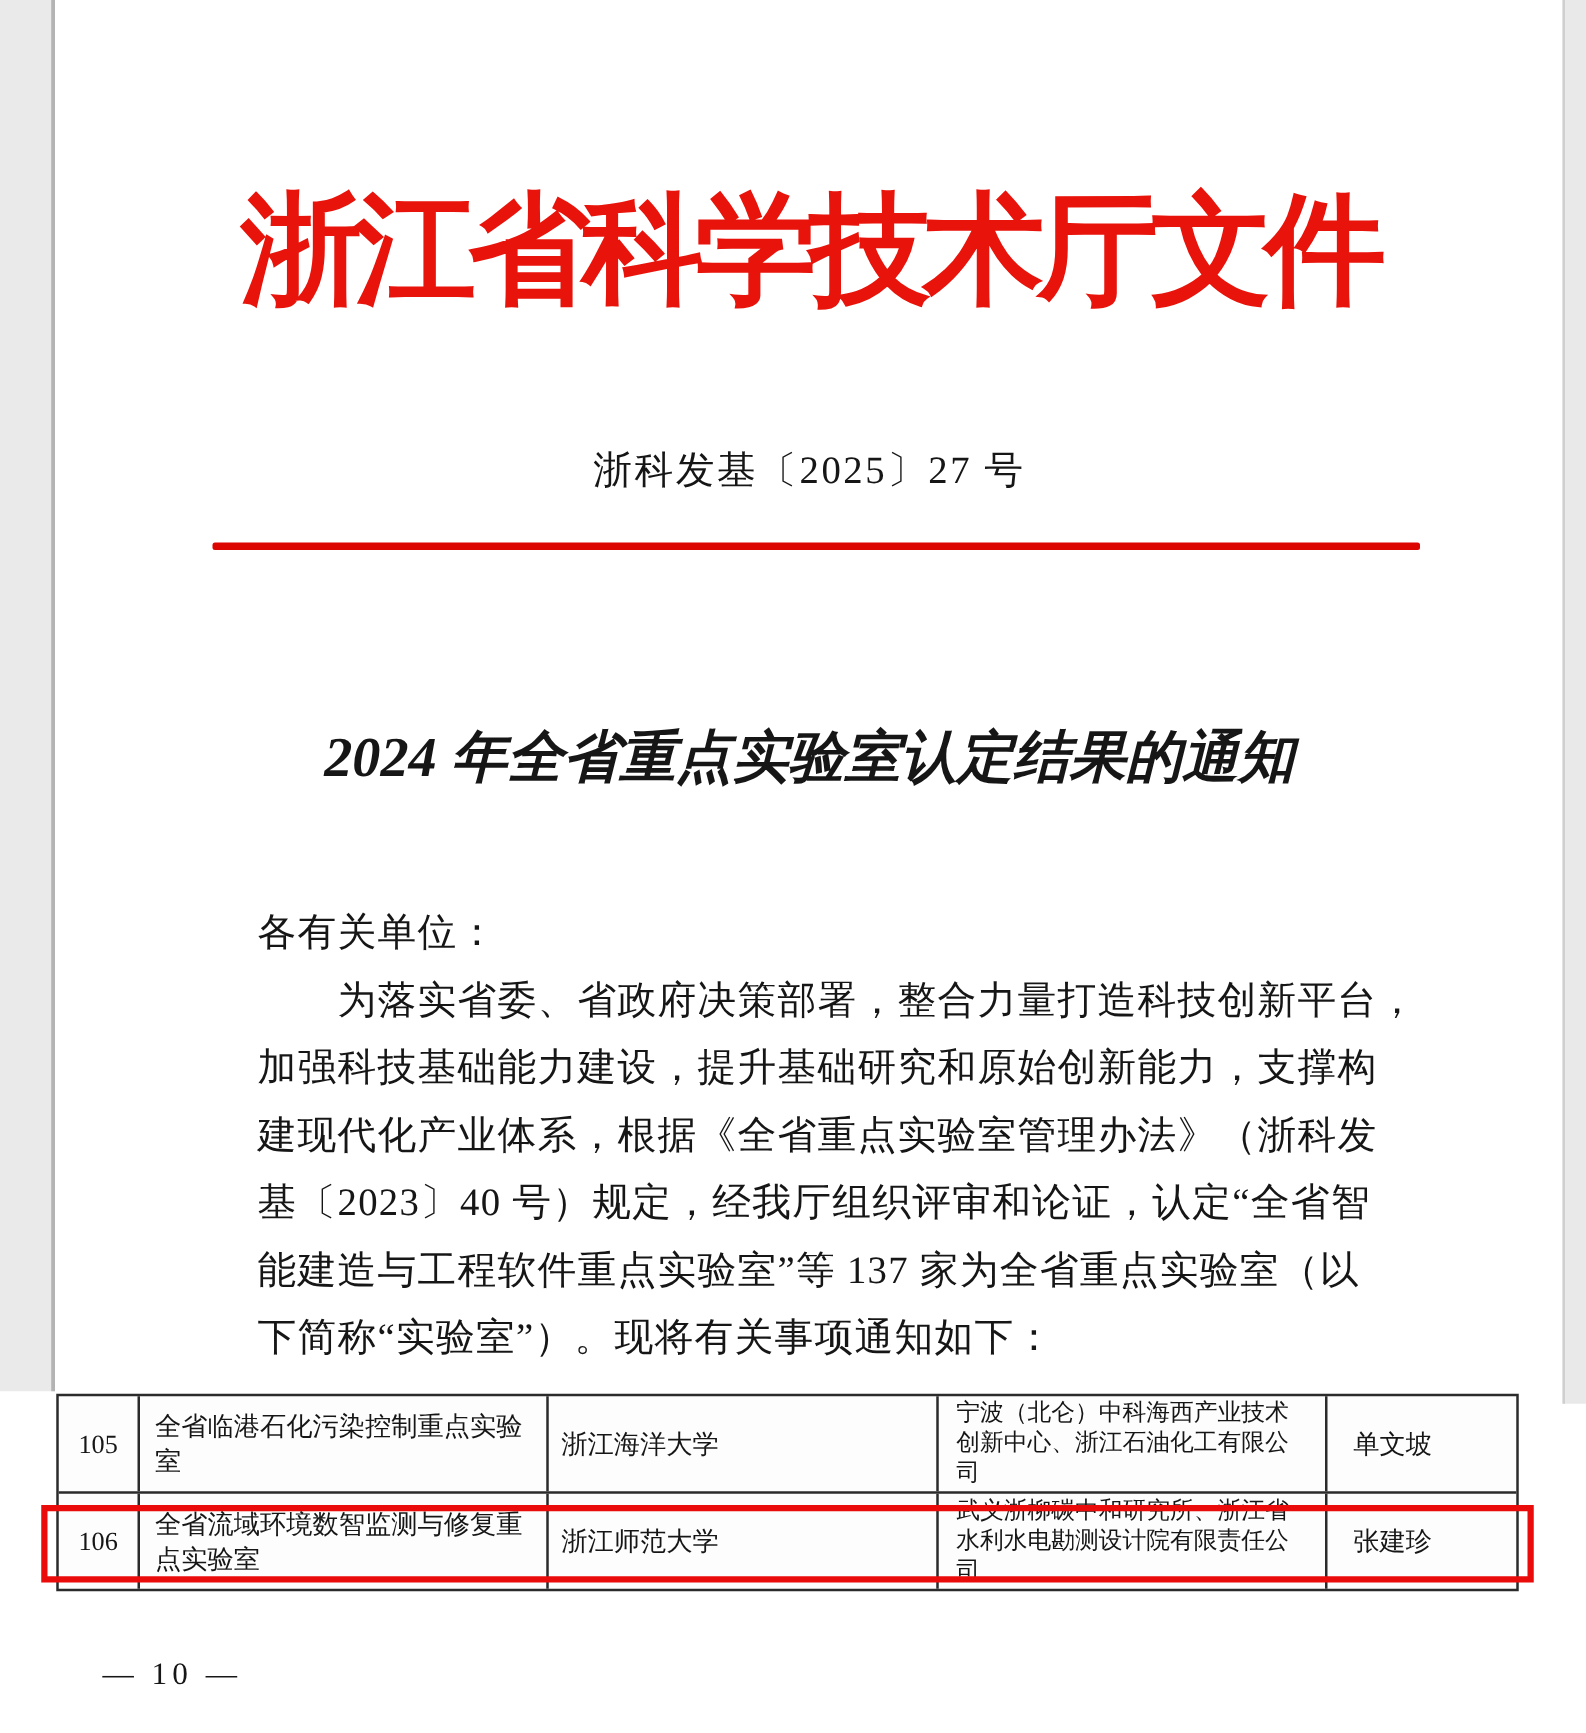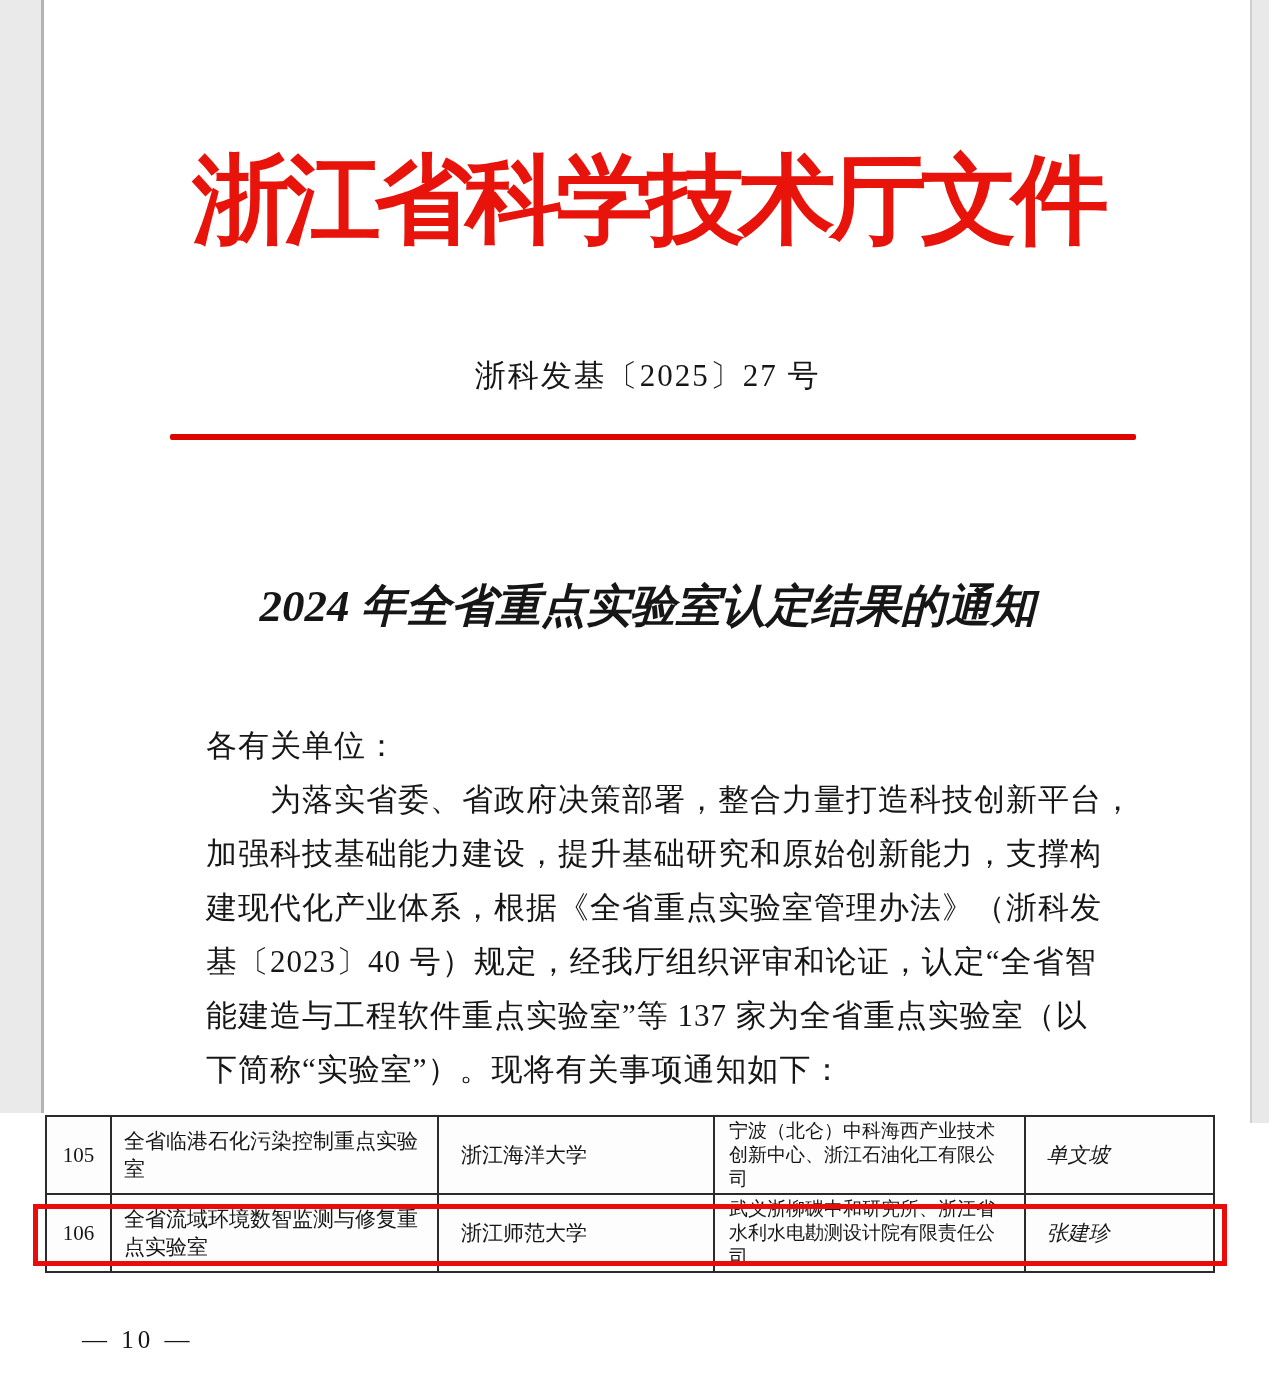--- a/index.html
+++ b/index.html
@@ -64,23 +64,23 @@
   .trow:nth-child(2){min-height:46px;}
   .trow:nth-child(3){min-height:49px;}
   .trow:nth-child(4){min-height:47px;}
   .cell{
     box-sizing:border-box;display:flex;align-items:center;
     padding:2px 6px;
   }
   .cell + .cell{border-left:2px solid #2b2b2b;}
   .c-no{width:63px;justify-content:center;padding:2px 2px;}
   .c-lab{width:327px;padding-left:12px;}
-  .c-org{width:276px;padding-left:22px;}
+  .c-org{width:312px;padding-left:10px;}
   .c-partners{width:311px;font-size:19px;line-height:24px;padding:2px 14px;}
-  .c-director{width:106px;justify-content:center;font-style:italic;}
+  .c-director{width:106px;justify-content:center;}
   .highlight-box{
     position:absolute;left:33px;top:1204px;width:1194px;height:62px;
     border:5px solid #ea0b0b;
     box-sizing:border-box;
     pointer-events:none;
   }
   .page-number{
     position:absolute;left:82px;top:1326px;
     font-size:25px;letter-spacing:4px;white-space:nowrap;
   }

